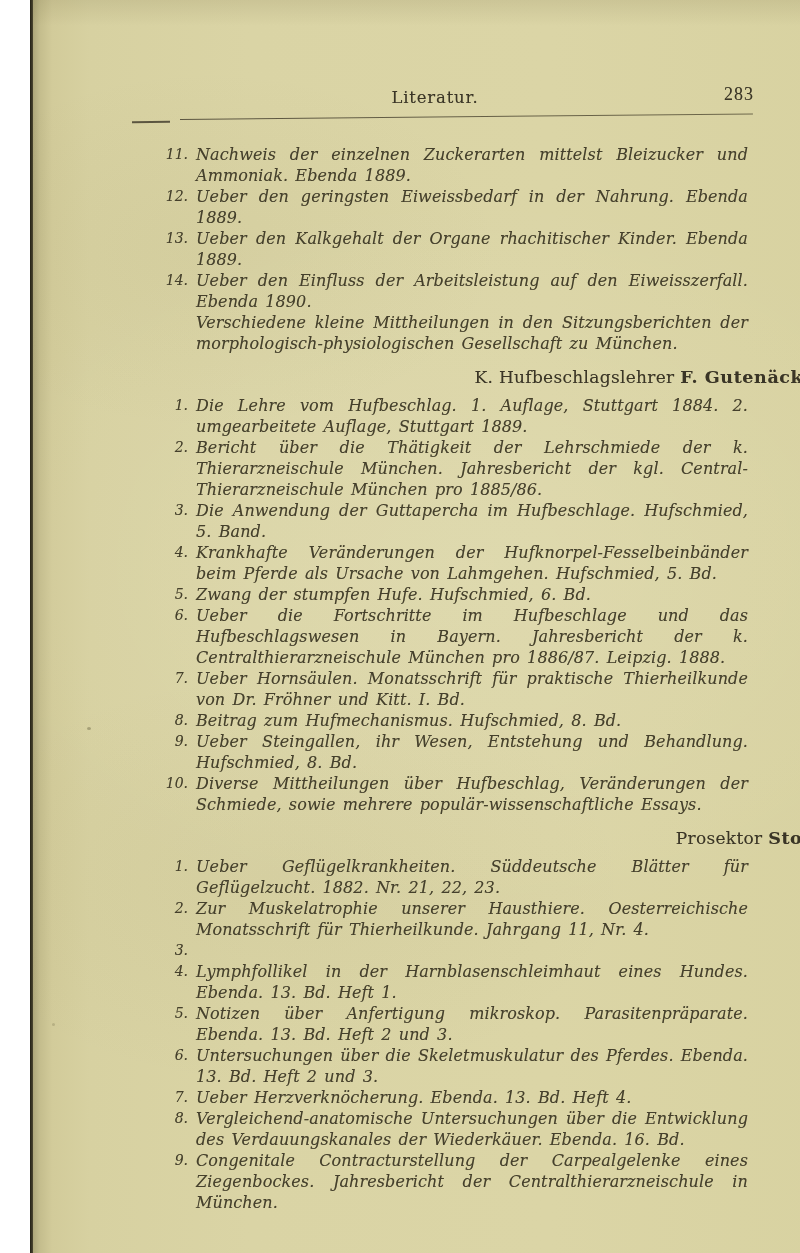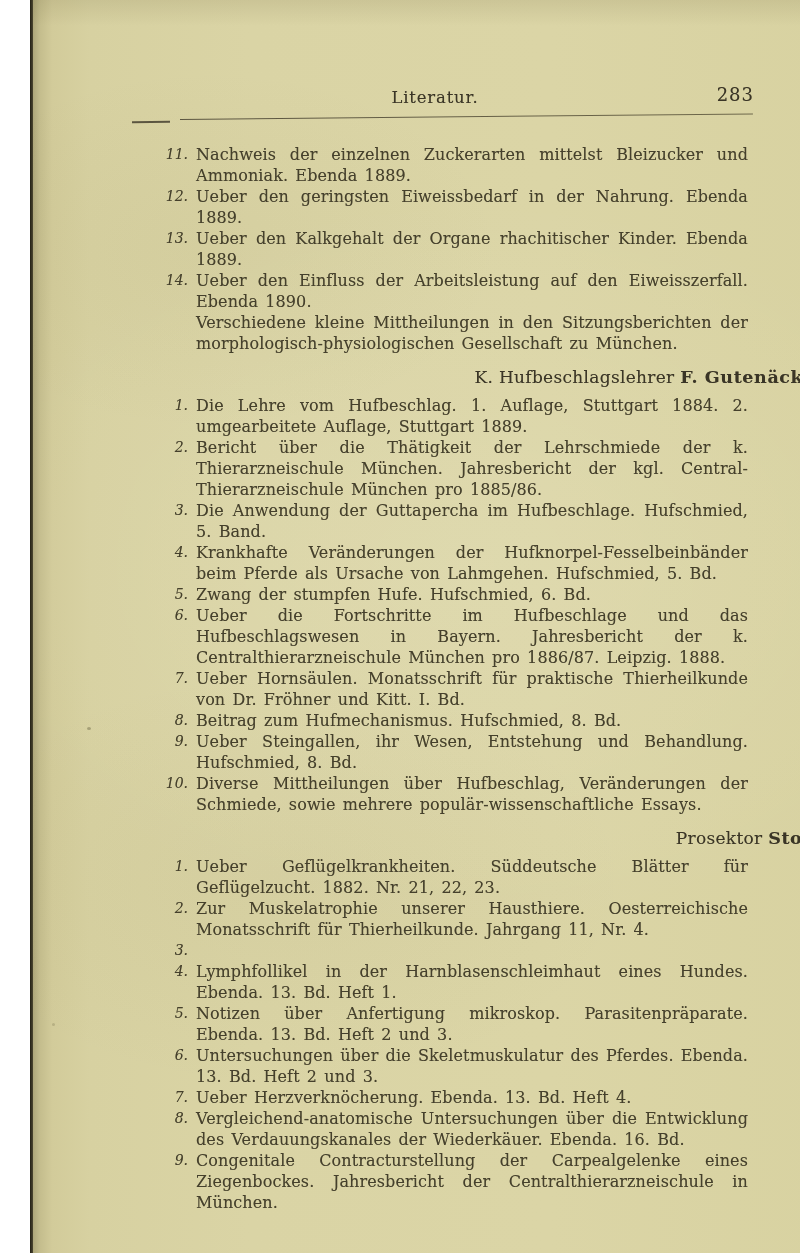--- a/index.html
+++ b/index.html
@@ -44,20 +44,21 @@
     letter-spacing: 0.8px;
     color: var(--ink-dark);
   }
   .rh-page {
     position: absolute;
     top: 84px;
     right: 76px;
     font-size: 18px;
     letter-spacing: 1px;
     color: var(--ink-dark);
+    font-family: Liberation Serif, serif;
   }
   .rule-dash {
     position: absolute;
     left: 102px; top: 121px;
     width: 38px; height: 2px;
     background: var(--rule);
     transform: rotate(-0.5deg);
   }
   .head-rule {
     position: absolute;
@@ -95,20 +96,21 @@
     padding-right: 8px;
     box-sizing: border-box;
     text-align: right;
     font-style: italic;
     font-size: 14px;
     line-height: 21px;
   }
   .txt {
     flex: none;
     width: 552px;
+    font-style: italic;
     font-size: 16px;
     line-height: 21px;
     text-align: justify;
     word-spacing: 2px;
     letter-spacing: 0.1px;
   }
   .entry.full .txt {
     text-align-last: justify;
   }
   .num, .txt, .rh-title, .rh-page, .section-heading {

